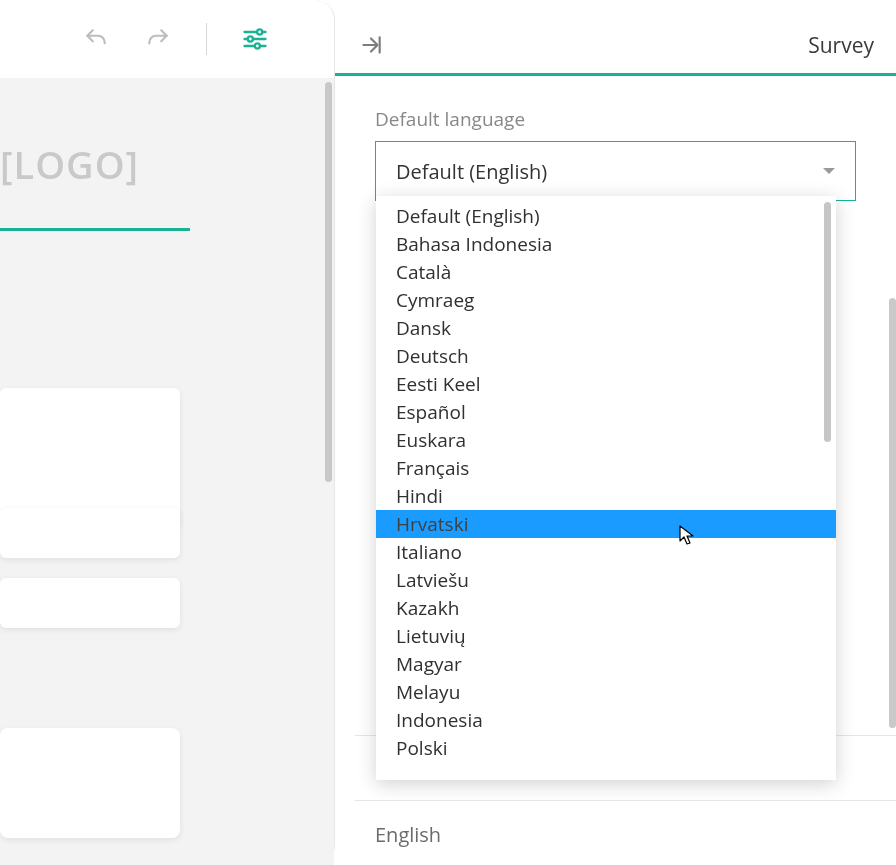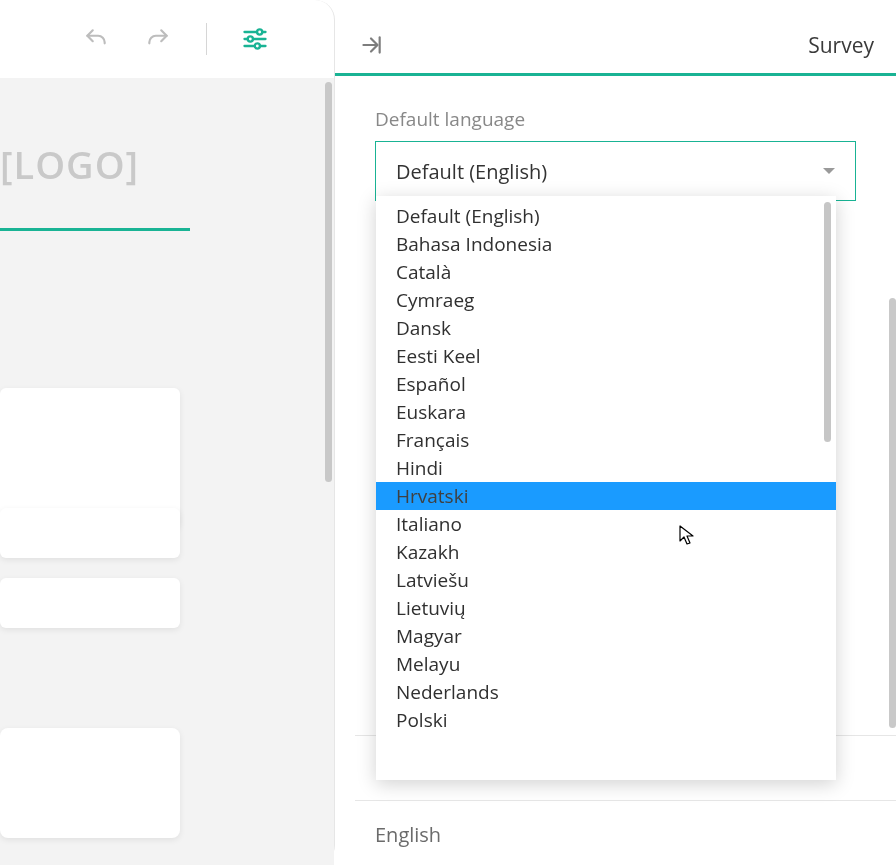--- a/index.html
+++ b/index.html
@@ -305,33 +305,34 @@
 </div>
 
 <div class="dropdown">
   <div class="dropdown-inner">
     <div class="dropdown-list" id="dropdown-list">
         <div class="option">Default (English)</div>
         <div class="option">Bahasa Indonesia</div>
         <div class="option">Català</div>
         <div class="option">Cymraeg</div>
         <div class="option">Dansk</div>
+        <div class="option">Deutsch</div>
         <div class="option">Eesti Keel</div>
         <div class="option">Español</div>
         <div class="option">Euskara</div>
         <div class="option">Français</div>
         <div class="option">Hindi</div>
         <div class="option highlight">Hrvatski</div>
         <div class="option">Italiano</div>
+        <div class="option">Latviešu</div>
         <div class="option">Kazakh</div>
-        <div class="option">Latviešu</div>
         <div class="option">Lietuvių</div>
         <div class="option">Magyar</div>
         <div class="option">Melayu</div>
-        <div class="option">Nederlands</div>
+        <div class="option">Indonesia</div>
         <div class="option">Polski</div>
       </div>
     <div class="dropdown-scroll"></div>
   </div>
 </div>
 
 <div class="cursor">
   <svg width="18" height="22" viewBox="0 0 18 22">
     <path d="M1 1 L1 16 L5 12 L8 19 L11 18 L8 11 L14 11 Z" fill="#ffffff" stroke="#000000" stroke-width="1.2" stroke-linejoin="round"></path>
   </svg>

